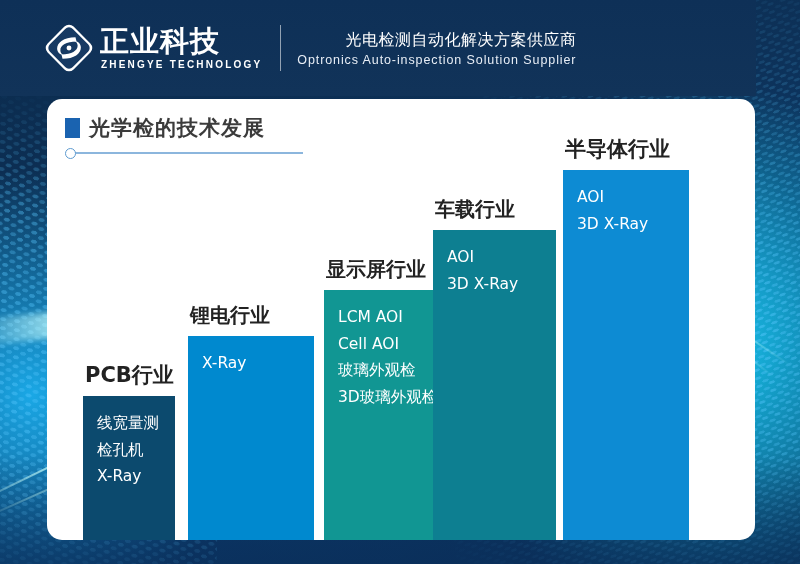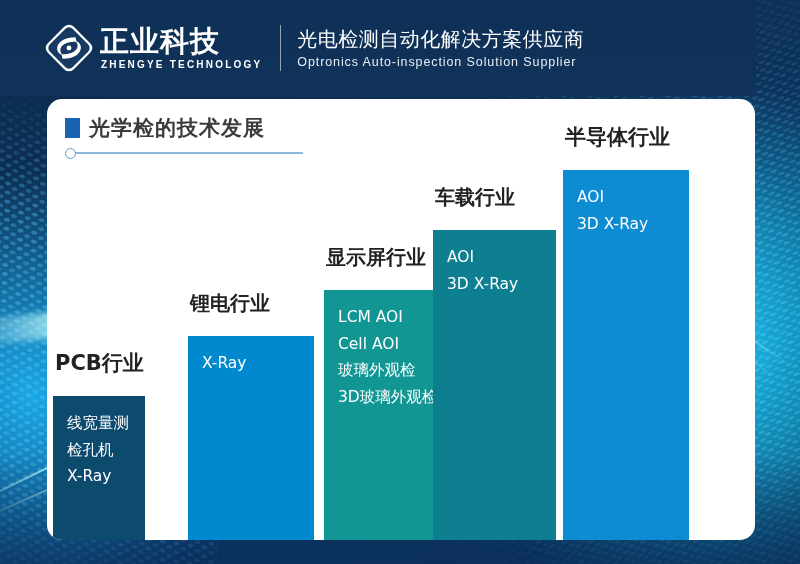--- a/index.html
+++ b/index.html
@@ -85,21 +85,21 @@
     color:#ffffff;font-size:10px;font-weight:bold;letter-spacing:2.2px;
     margin-top:3px;margin-left:5px;
   }
   .logo-text-col{display:flex;flex-direction:column;justify-content:center;}
   .divider{
     width:1px;height:46px;background:rgba(255,255,255,.55);
     margin:0 16px 0 18px;
   }
   .slogan-cn{
     font-family:Liberation Sans, sans-serif;
-    color:#ffffff;font-size:20px;letter-spacing:.5px;line-height:1.25;
+    color:#ffffff;font-size:16px;letter-spacing:.5px;line-height:1.25;text-align:right;
   }
   .slogan-en{
     color:#e8eef6;font-size:12.5px;letter-spacing:.9px;margin-top:3px;
   }
 
   
   #card{
     position:absolute;left:47px;top:99px;width:708px;height:441px;
     background:#ffffff;border-radius:15px;
     z-index:4;overflow:hidden;
@@ -124,21 +124,21 @@
     border:1.6px solid #5e9bd0;background:#ffffff;
   }
 
   
   #chart{position:absolute;left:0;top:0;width:708px;height:441px;}
   .col{position:absolute;bottom:0;}
   .col-label{
     position:absolute;left:2px;bottom:100%;
     font-family:"DejaVu Sans","Liberation Sans",sans-serif;
     color:#222222;font-weight:bold;white-space:nowrap;
-    padding-bottom:19px;
+    padding-bottom:7px;
   }
   .bar{
     width:100%;height:100%;
     box-sizing:border-box;
     padding:14px 0 0 14px;
   }
   .bar-item{
     color:#ffffff;font-size:15.5px;line-height:1.72;
     font-family:"DejaVu Sans","Liberation Sans",sans-serif;
     white-space:nowrap;
@@ -185,21 +185,21 @@
 
   <div>
     <div class="slogan-cn">光电检测自动化解决方案供应商</div>
     <div class="slogan-en">Optronics Auto-inspection Solution Supplier</div>
   </div>
 </div>
 
 <div id="card">
 
   <div id="chart">
-      <div class="col" style="left: 6px; width: 92px; height: 144px;">
+      <div class="col" style="left: 36px; width: 92px; height: 144px;">
         <div class="col-label" style="font-size: 21px;">PCB行业</div>
         <div class="bar" style="background: #0c4a6e;">
           <div class="bar-item">线宽量测</div>
           <div class="bar-item">检孔机</div>
           <div class="bar-item">X-Ray</div>
         </div>
       </div>
       <div class="col" style="left: 141px; width: 126px; height: 204px;">
         <div class="col-label" style="font-size: 20px;">锂电行业</div>
         <div class="bar" style="background: rgb(0, 137, 207);">

